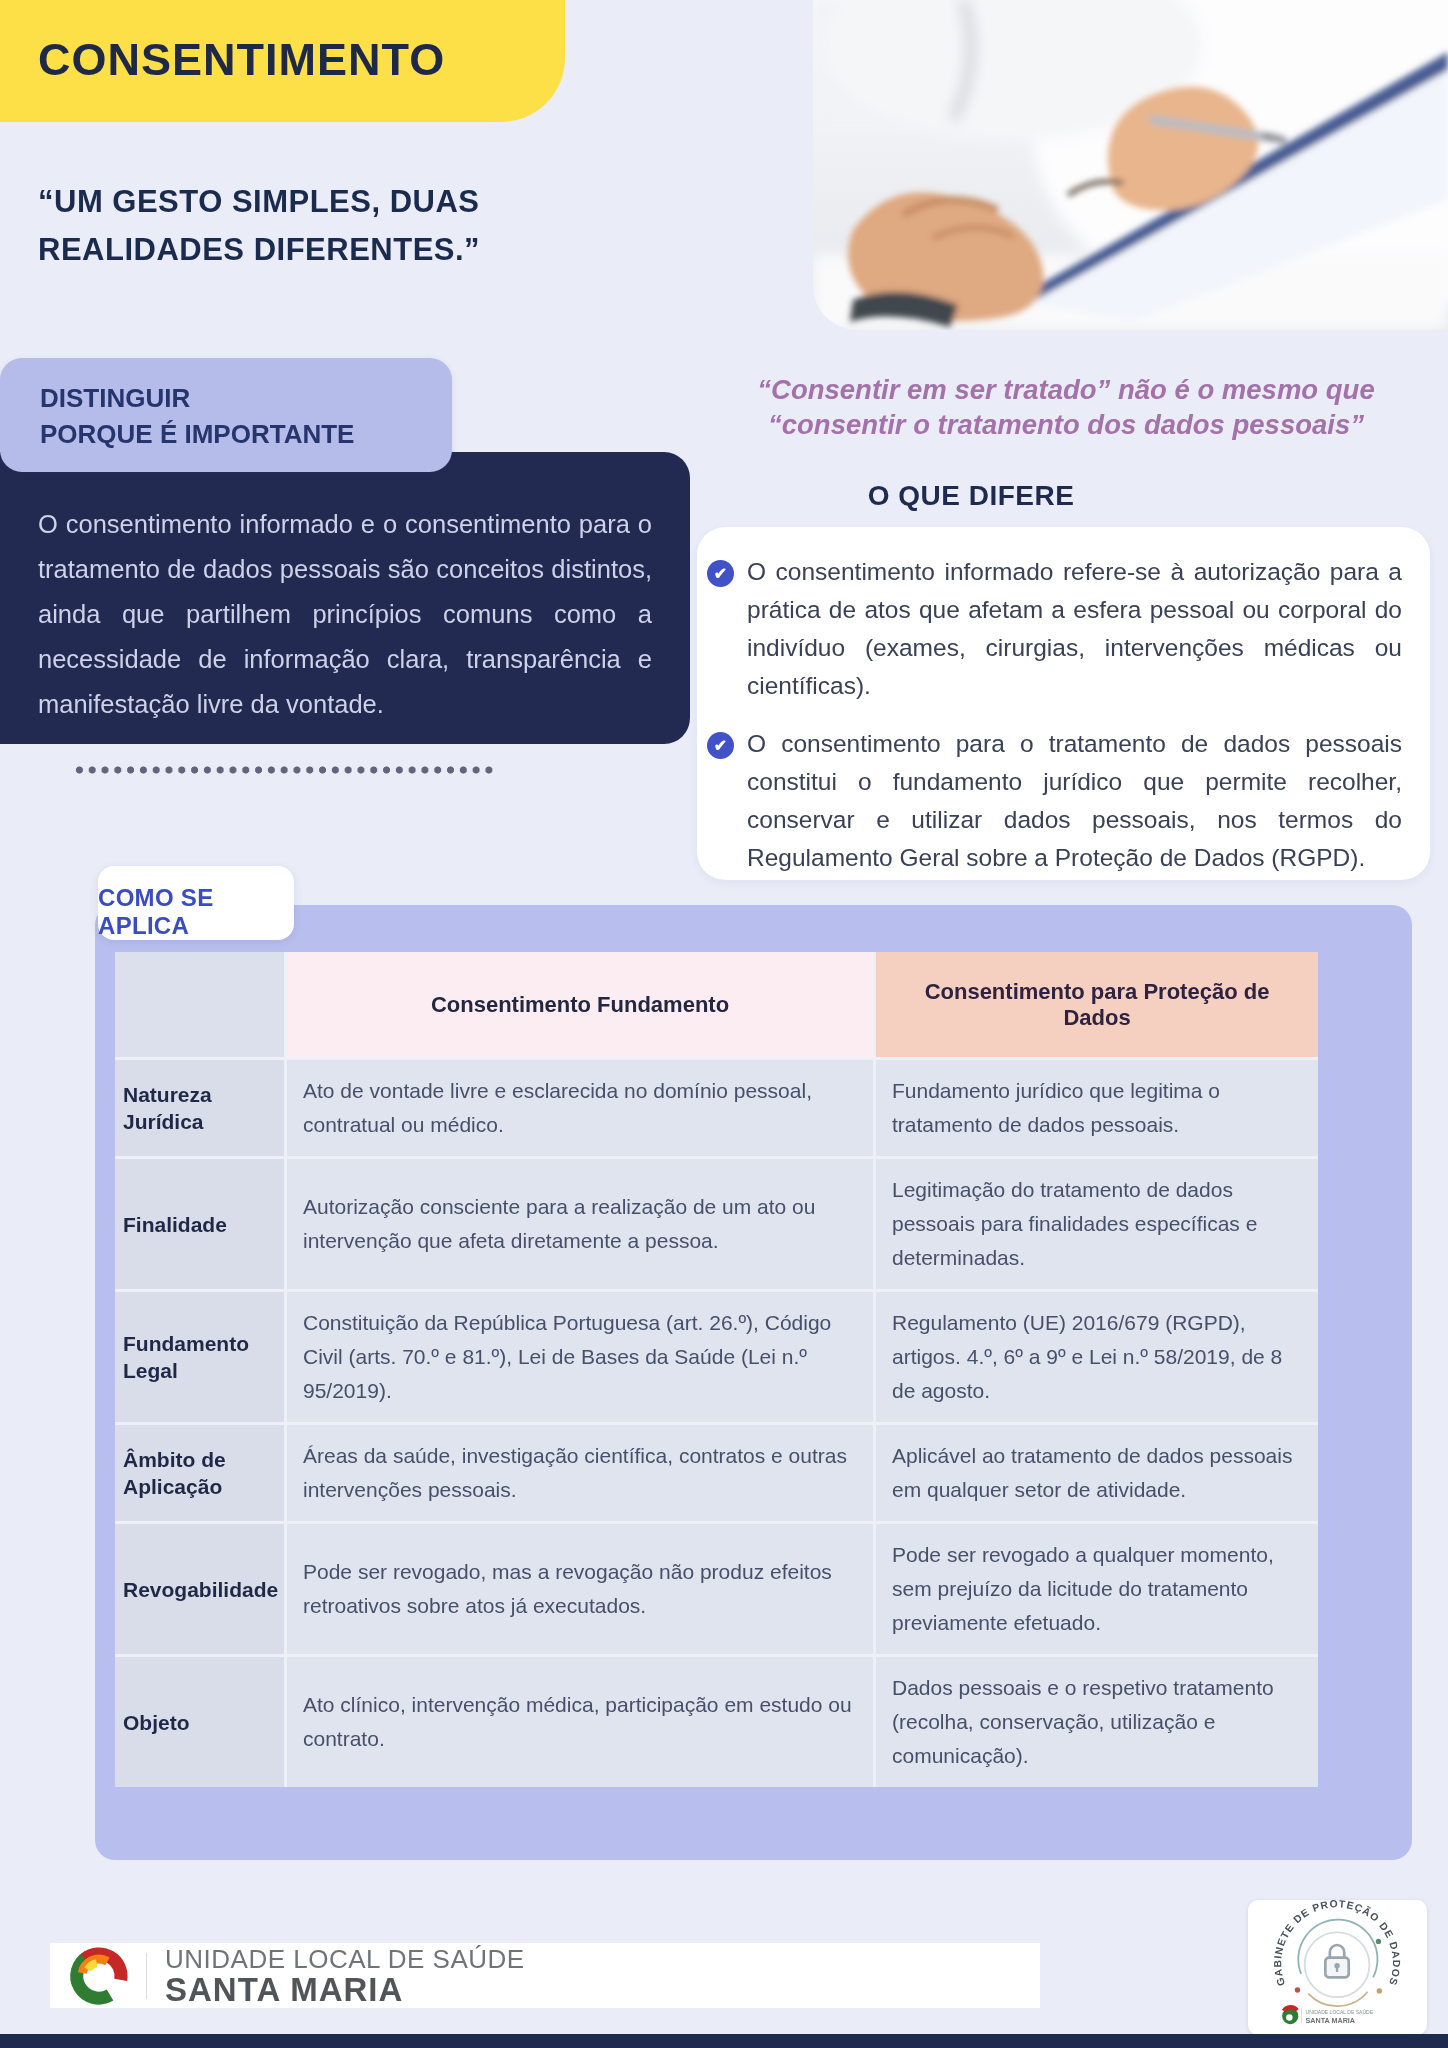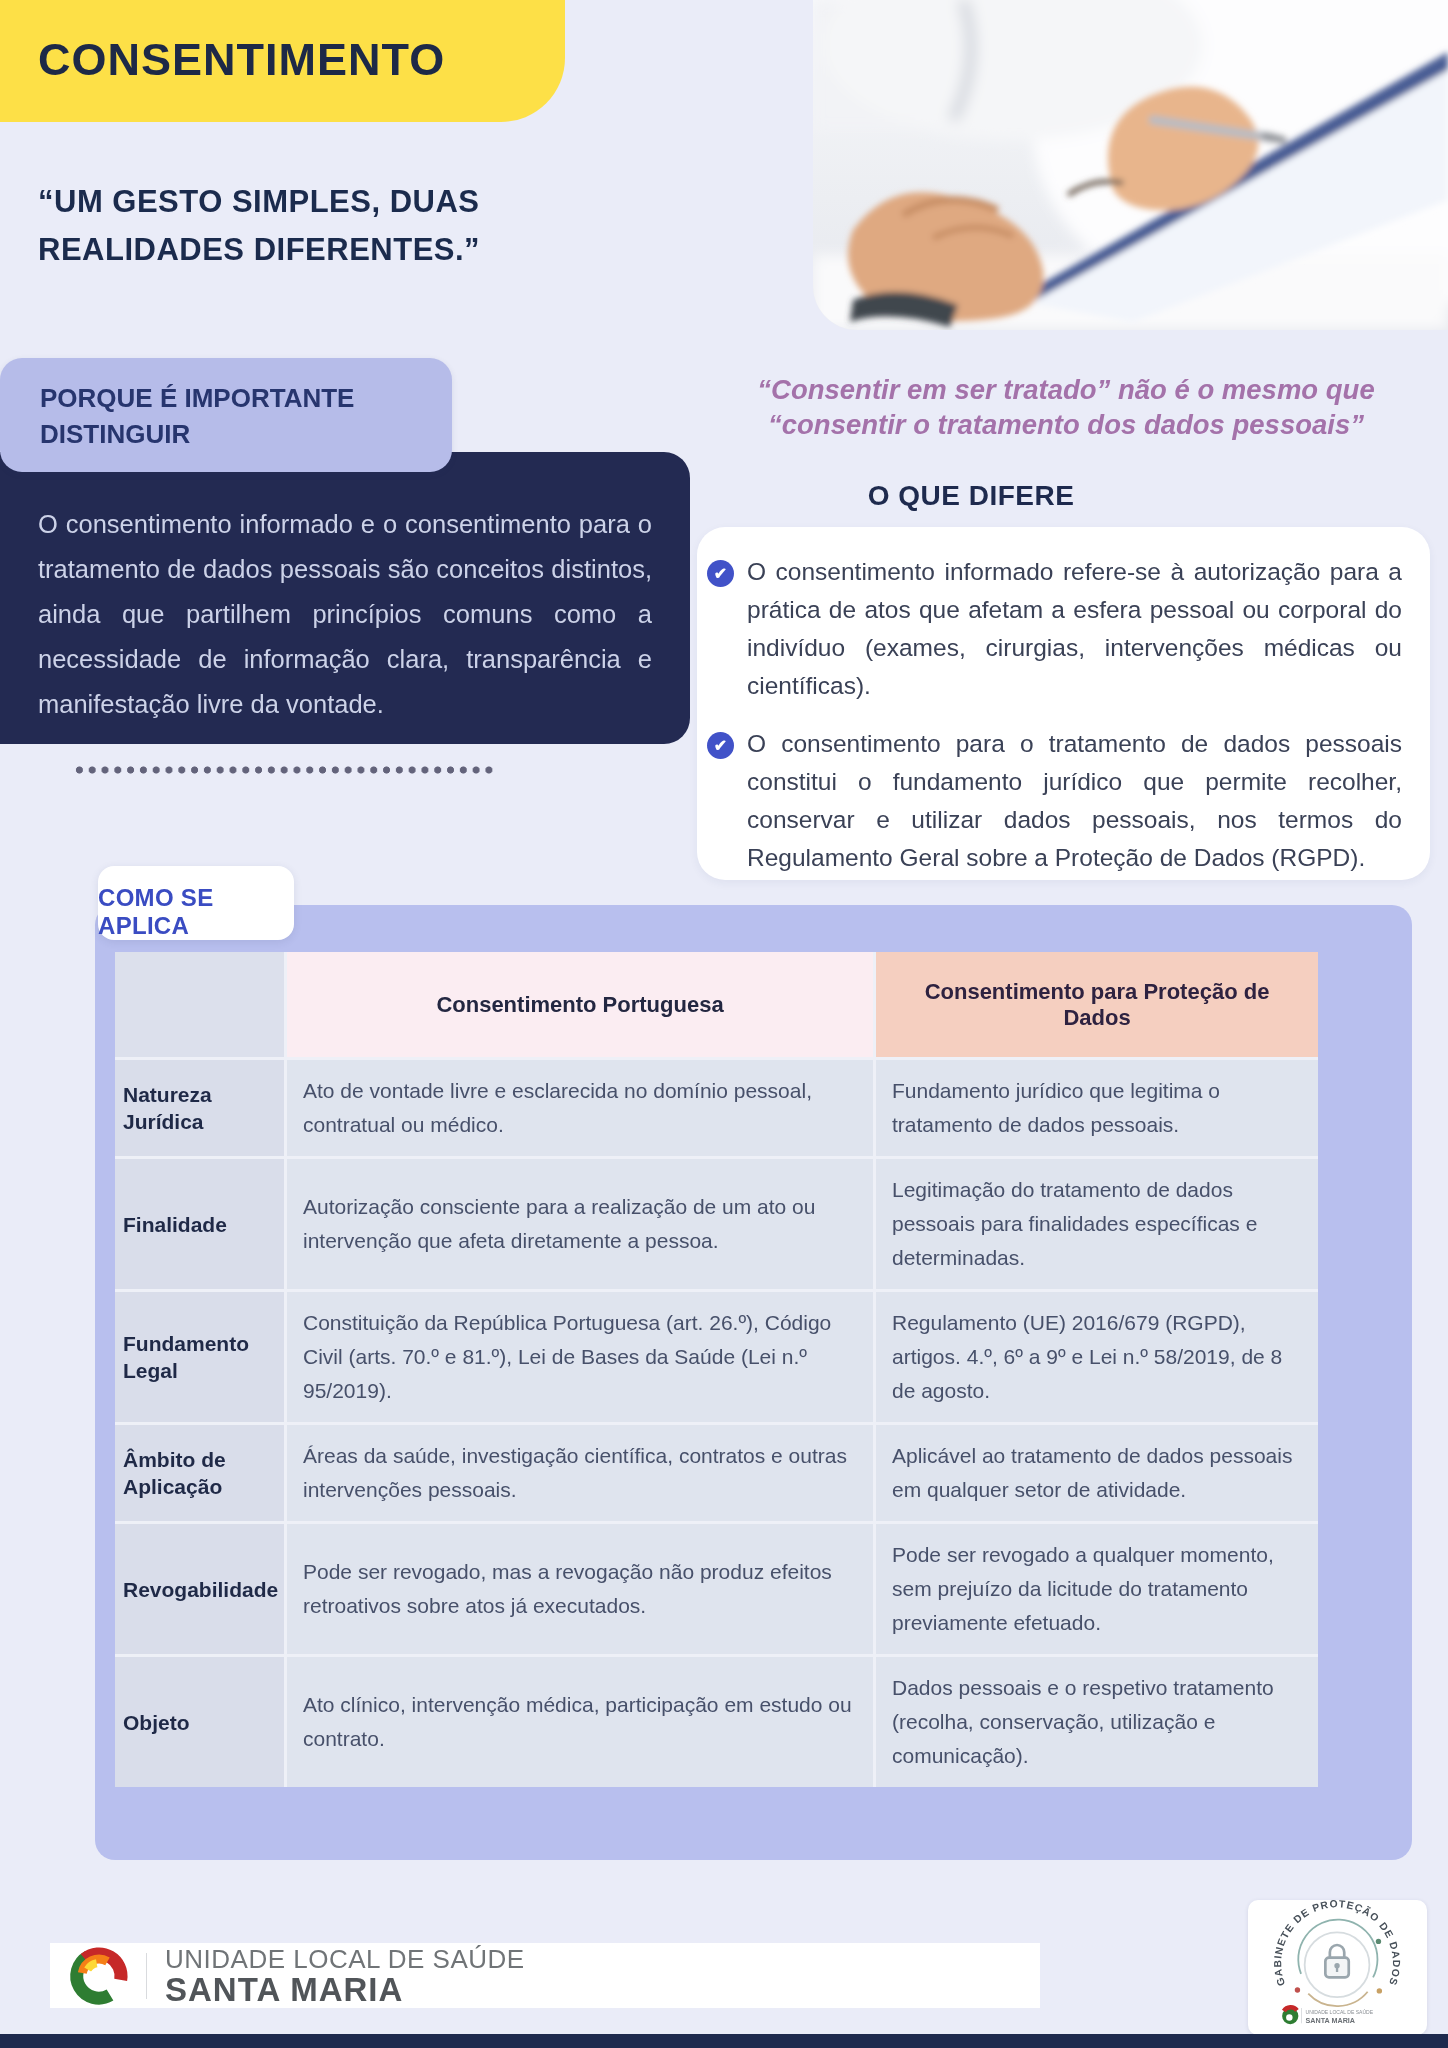--- a/index.html
+++ b/index.html
@@ -172,22 +172,22 @@
   <div class="tagline">
     <div>“UM GESTO SIMPLES, DUAS</div>
     <div>REALIDADES DIFERENTES.”</div>
   </div>
 
   <div class="why-body">
     <p>O consentimento informado e o consentimento para o tratamento de dados pessoais são conceitos distintos, ainda que partilhem princípios comuns como a necessidade de informação clara, transparência e manifestação livre da vontade.</p>
   </div>
   <div class="why-label">
     <div class="t">
+      <div>DISTINGUIR</div>
       <div>PORQUE É IMPORTANTE</div>
-      <div>DISTINGUIR</div>
     </div>
   </div>
   <div class="dots"></div>
 
   <div class="quote">
     <div>“Consentir em ser tratado” não é o mesmo que</div>
     <div>“consentir o tratamento dos dados pessoais”</div>
   </div>
   <div class="differs-heading">
     <span>O QUE DIFERE</span>
@@ -202,21 +202,21 @@
       <p>O consentimento para o tratamento de dados pessoais constitui o fundamento jurídico que permite recolher, conservar e utilizar dados pessoais, nos termos do Regulamento Geral sobre a Proteção de Dados (RGPD).</p>
     </div>
   </div>
 
   <div class="applies-label">
     <span>COMO SE APLICA</span>
   </div>
   <div class="table-wrap">
     <div class="grid" id="grid">
       <div class="cell hdr hdr-empty"></div>
-      <div class="cell hdr hdr-informed">Consentimento Portuguesa</div>
+      <div class="cell hdr hdr-informed">Consentimento Fundamento</div>
       <div class="cell hdr hdr-data">Consentimento para Proteção de Dados</div>
 
     <div class="cell label">
           <span>Natureza Jurídica</span>
         </div>
     <div class="cell body">
           <span>Ato de vontade livre e esclarecida no domínio pessoal, contratual ou médico.</span>
         </div>
     <div class="cell body">
           <span>Fundamento jurídico que legitima o tratamento de dados pessoais.</span>

